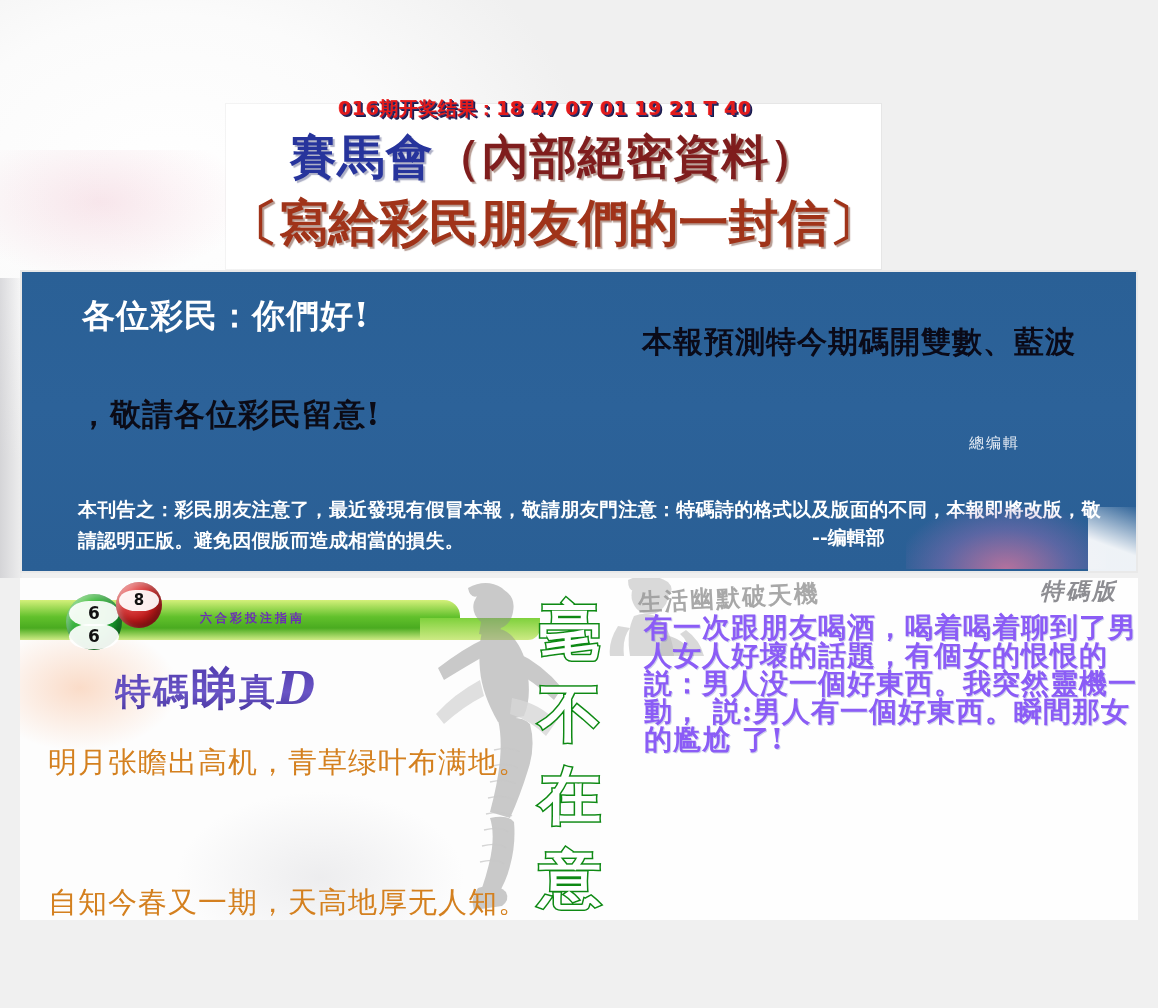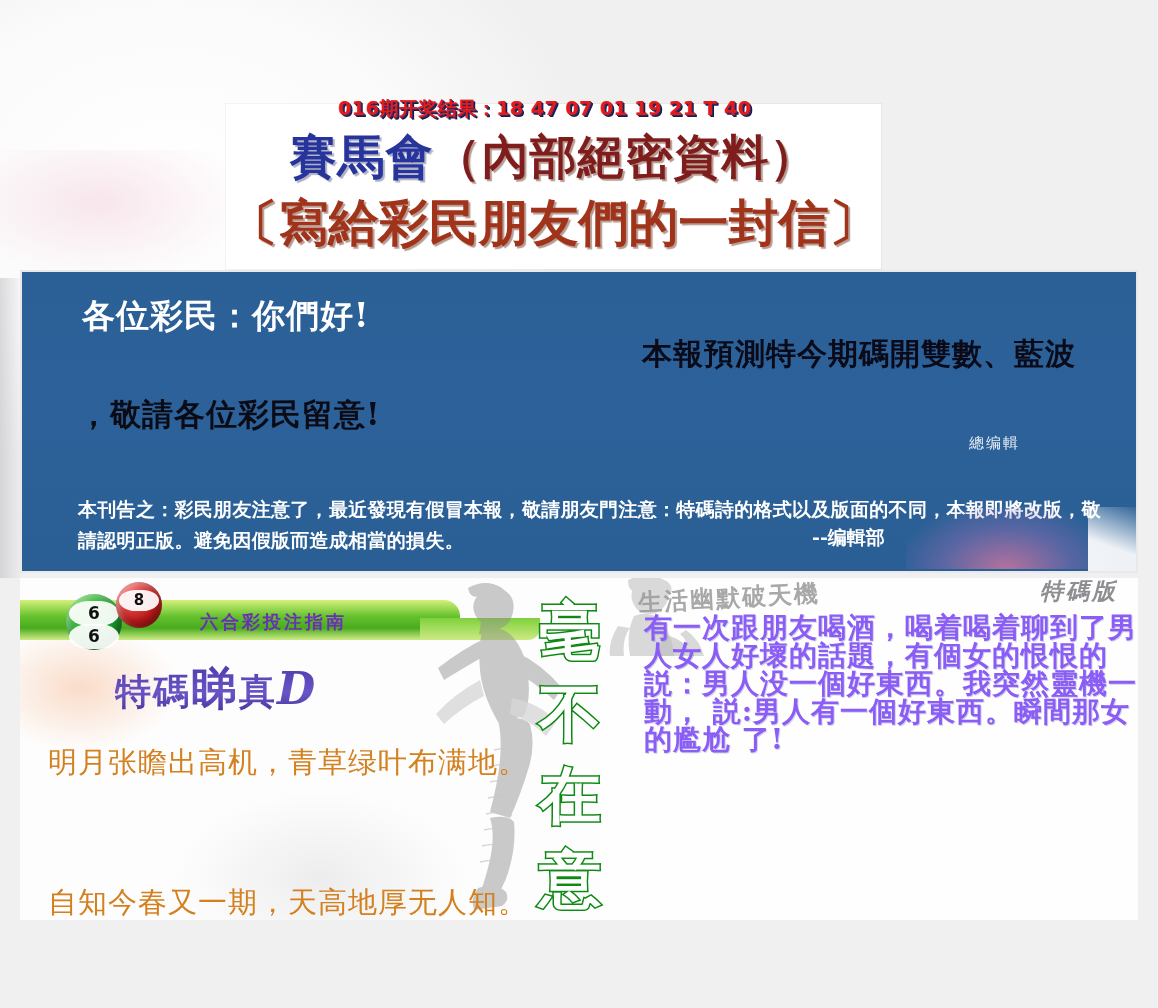--- a/index.html
+++ b/index.html
@@ -74,21 +74,21 @@
     background:linear-gradient(200deg, rgba(255,255,255,0) 0%, rgba(255,255,255,.92) 60%);
     pointer-events:none;
   }
   #greeting{
     position:absolute;left:60px;top:22px;
     font-family:"DejaVu Serif","Liberation Serif",serif;
     font-weight:bold;font-size:33px;color:#ffffff;letter-spacing:1px;
     white-space:nowrap;
   }
   #prediction{
-    position:absolute;left:620px;top:62px;
+    position:absolute;left:620px;top:50px;
     font-family:"DejaVu Serif","Liberation Serif",serif;
     font-weight:bold;font-size:30px;color:#0a0a18;letter-spacing:1px;
     white-space:nowrap;
   }
   #attention{
     position:absolute;left:56px;top:122px;
     font-family:"DejaVu Serif","Liberation Serif",serif;
     font-weight:bold;font-size:31px;color:#0b0b16;letter-spacing:1px;
     white-space:nowrap;
   }
@@ -160,21 +160,21 @@
     display:flex;align-items:center;justify-content:center;
   }
   #ball-green .ball-band{top:12%;}
   #ball-green .ball-band2{top:53%;}
   #ball-red .ball-band{top:18%;}
   .ball-num{color:#111;font-size:17px;font-weight:bold;line-height:1;}
   #ball-red .ball-num{font-size:15px;}
   #ribbon-label{
     position:absolute;left:180px;top:32px;
     font-family:"DejaVu Serif","Liberation Serif",serif;
-    font-weight:bold;font-size:18px;color:#6b2fb5;letter-spacing:3px;
+    font-weight:bold;font-size:12px;color:#6b2fb5;letter-spacing:3px;
     white-space:nowrap;
   }
   #brand-logo{
     position:absolute;left:95px;top:80px;
     font-family:"DejaVu Serif","Liberation Serif",serif;
     font-weight:bold;font-size:36px;
     background:linear-gradient(180deg,#4a35a8 0%,#6a55c6 55%,#3b2a92 100%);
     -webkit-background-clip:text;background-clip:text;color:transparent;
     letter-spacing:2px;white-space:nowrap;
   }

